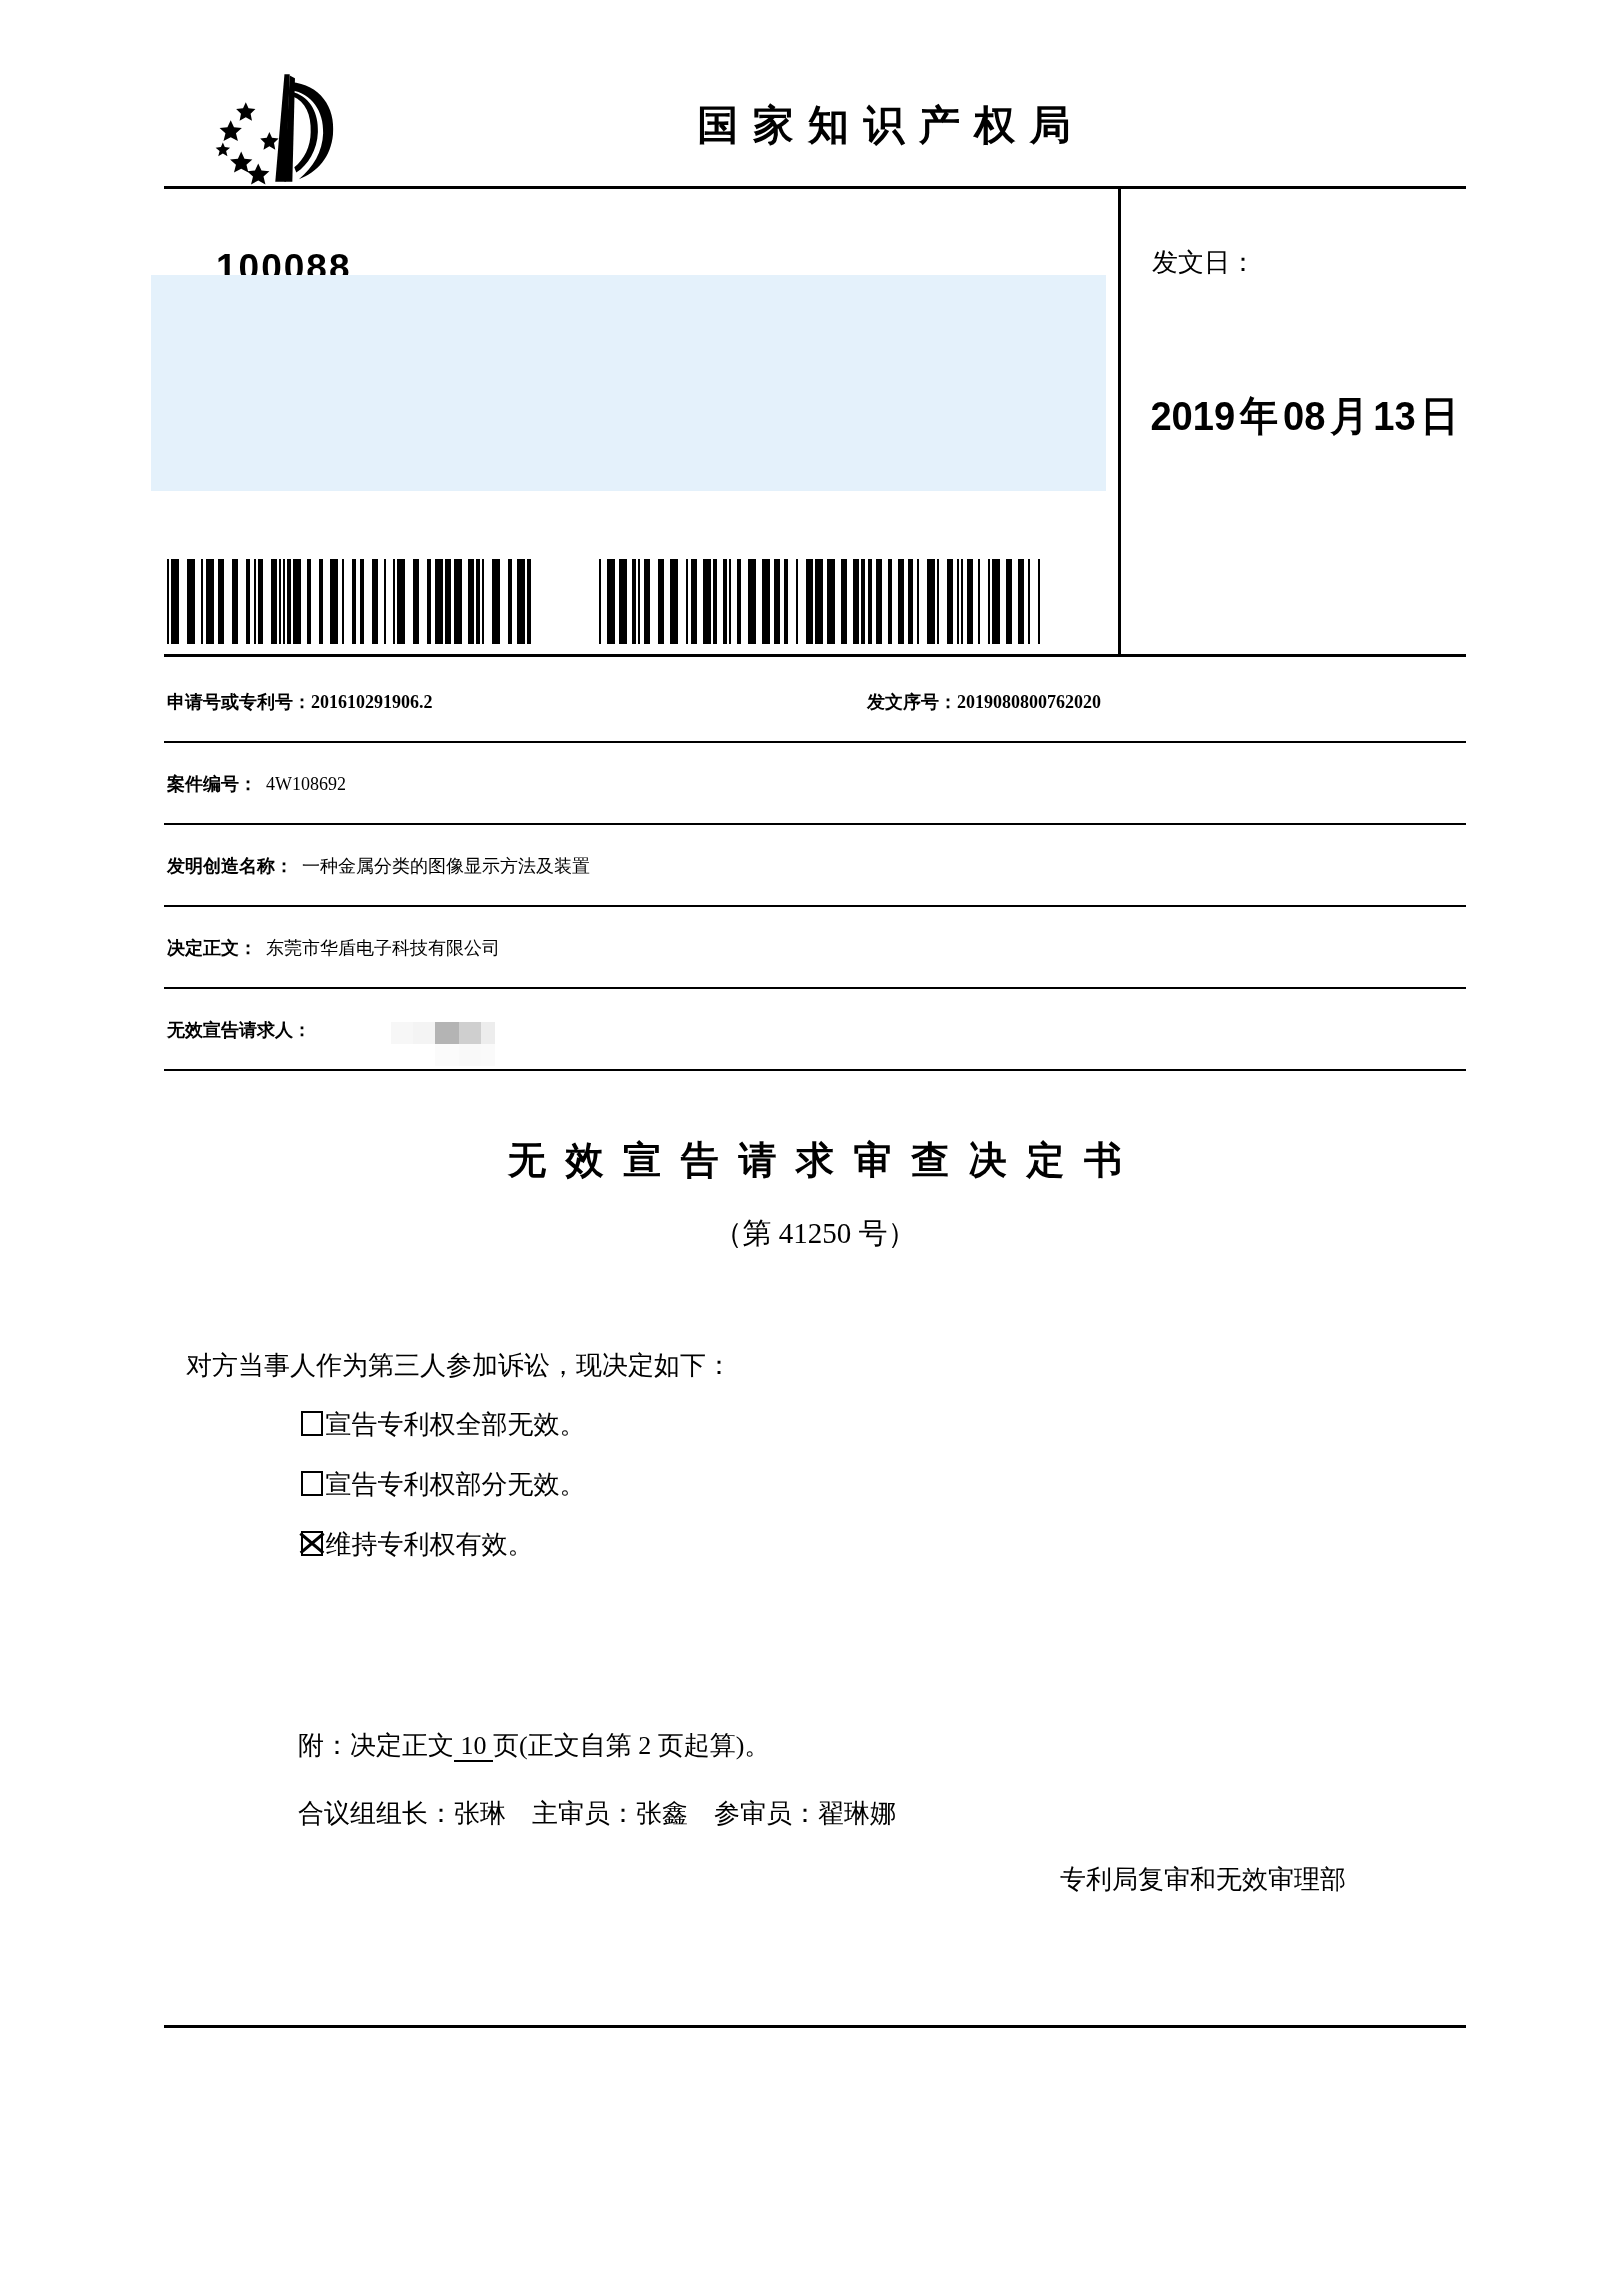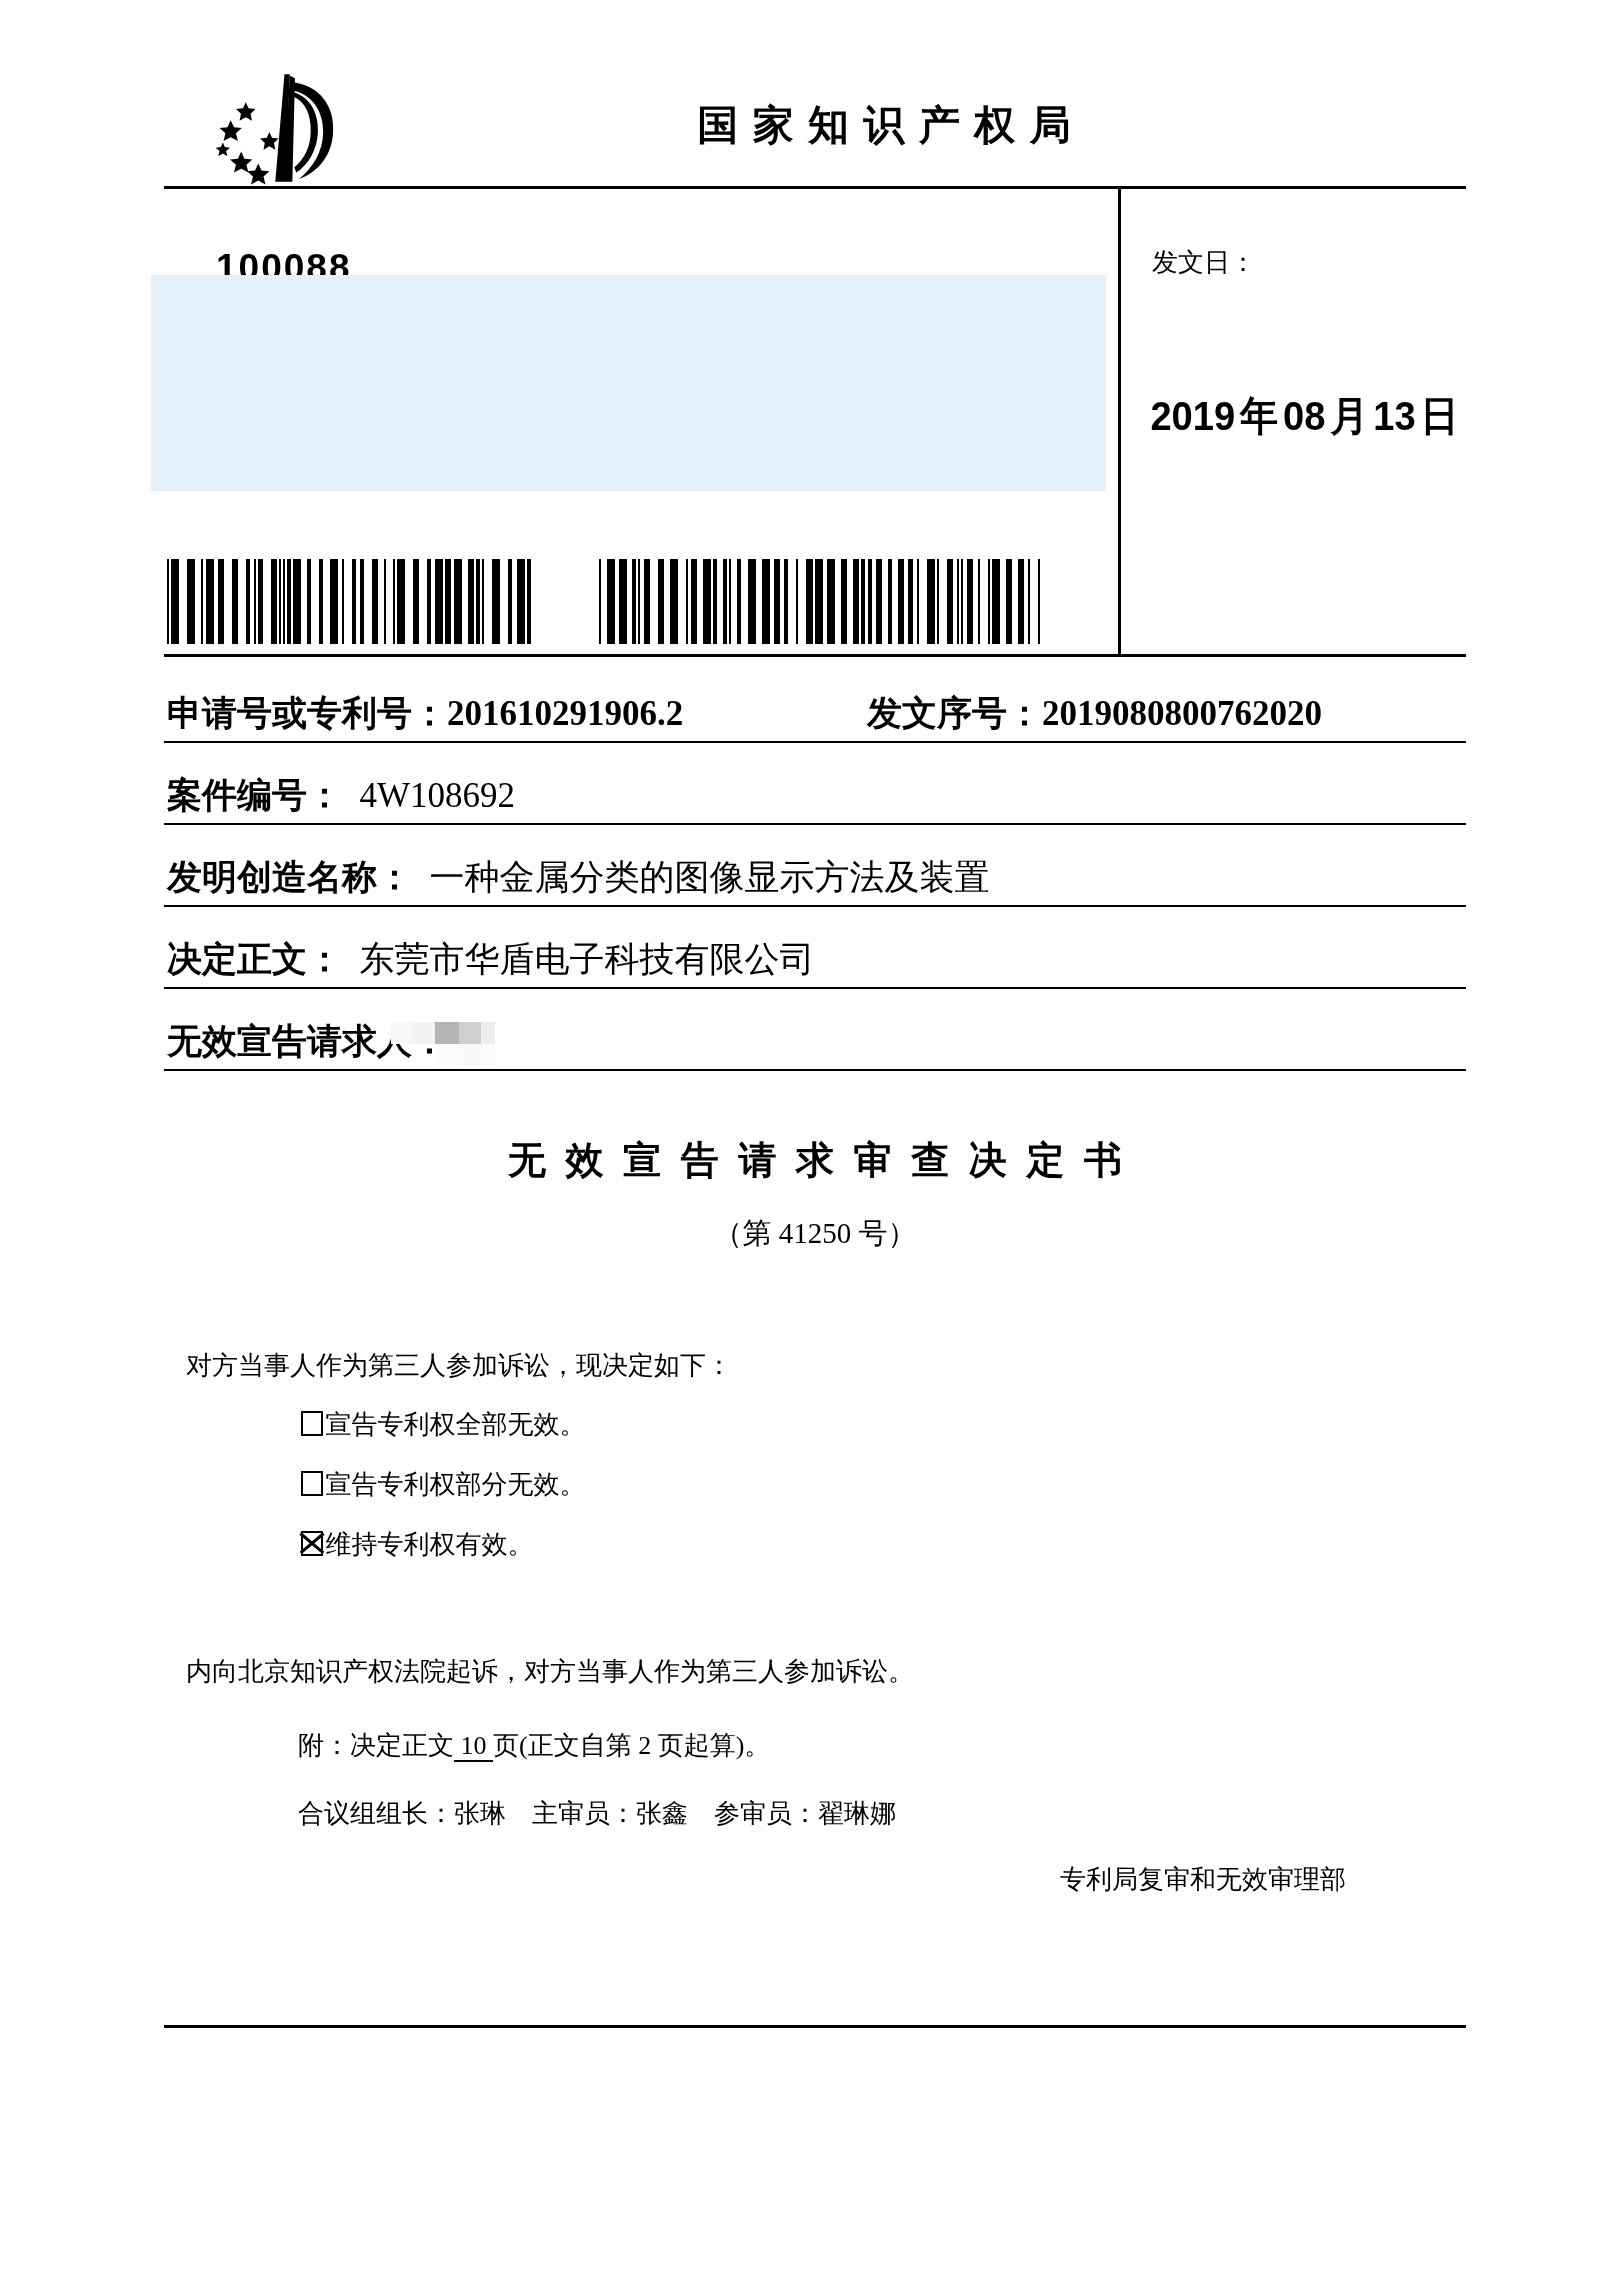--- a/index.html
+++ b/index.html
@@ -42,21 +42,21 @@
     font-family:"Liberation Sans","DejaVu Sans",sans-serif;
     transform:scaleX(0.93); transform-origin:left top;
   }
   .dispatch-date span { margin:0 2.6px; }
 
   
   .barcode { position:absolute; height:85px; overflow:hidden; }
   .barcode i { display:inline-block; height:85px; background:#000; vertical-align:top; }
 
   
-  .field { position:absolute; font-size:35px; white-space:nowrap; }
+  .field { position:absolute; font-size:18px; white-space:nowrap; }
   .field .lbl { font-weight:bold; }
   .field .val { font-weight:bold; }
   .field .val-n { font-weight:normal; }
 
   .mosaic { position:absolute; display:inline-block; }
   .mosaic div { position:absolute; }
 
   
   .doc-title {
     position:absolute; left:164px; top:1135px; width:1302px;
@@ -177,21 +177,20 @@
   <div class="opt" style="left:301px; top:1407px;">
     <span class="cbox"></span><span>宣告专利权全部无效。</span>
   </div>
   <div class="opt" style="left:301px; top:1467px;">
     <span class="cbox"></span><span>宣告专利权部分无效。</span>
   </div>
   <div class="opt" style="left:301px; top:1527px;">
     <span class="cbox checked"></span><span>维持专利权有效。</span>
   </div>
 
-  <div class="body-line" style="left:186px; top:1654px;">内向北京知识产权法院起诉，对方当事人作为第三人参加诉讼。</div>
 
   <div class="body-line" style="left:298px; top:1728px;">
     <span>附：决定正文</span><span class="ul">10</span><span>页(正文自第 2 页起算)。</span>
   </div>
 
   <div class="body-line" style="left:298px; top:1796px;">合议组组长：张琳　主审员：张鑫　参审员：翟琳娜</div>
   <div class="body-line" style="left:1060px; top:1862px;">专利局复审和无效审理部</div>
 
   <div class="hrule" style="top:2025px;"></div>
 

